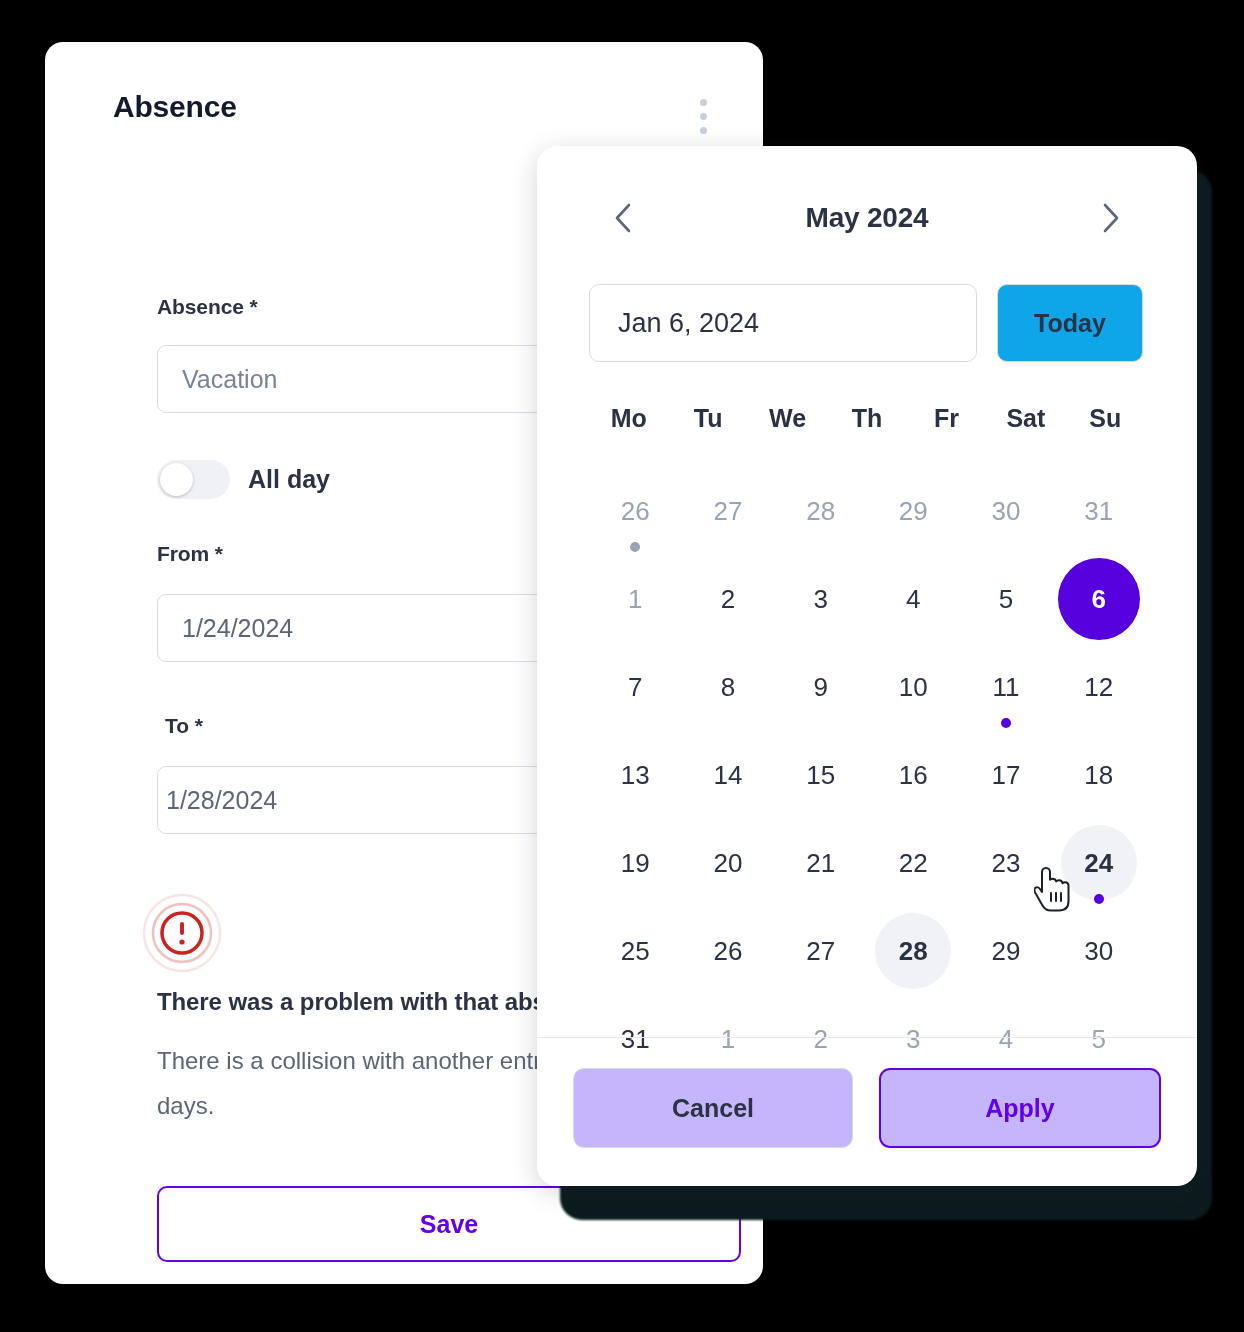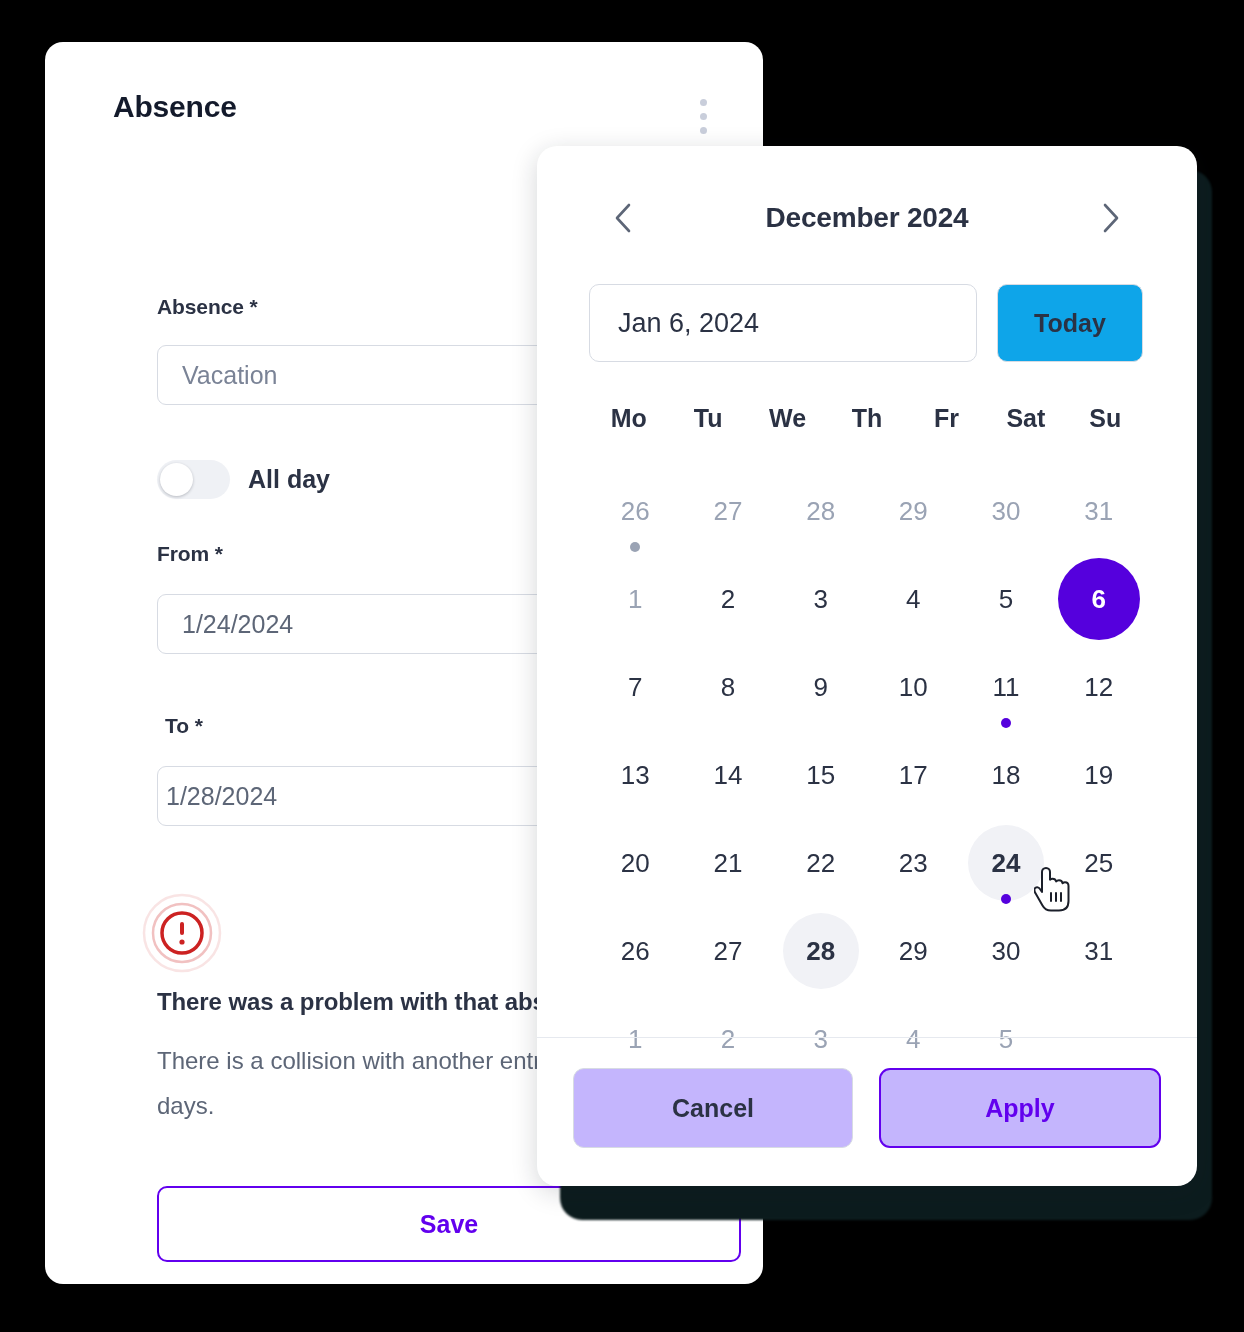--- a/index.html
+++ b/index.html
@@ -60,21 +60,21 @@
   .field-label {
     position: absolute;
     font-size: 21px;
     font-weight: bold;
     color: #2b3244;
     letter-spacing: -0.1px;
   }
   .text-input {
     position: absolute;
     box-sizing: border-box;
-    height: 60px;
+    height: 68px;
     border: 1px solid #d7dbe3;
     border-radius: 9px;
     background: #ffffff;
     display: flex;
     align-items: center;
     padding-left: 24px;
     font-size: 25px;
     color: #7a8396;
     cursor: text;
   }
@@ -415,21 +415,21 @@
 <div id="calendar-shadow"></div>
 
 <div id="calendar-card">
 
   <div id="cal-header">
     <div class="cal-nav" id="cal-prev">
       <svg width="20" height="32" viewBox="0 0 20 32">
         <path d="M16 3 L4 16 L16 29" fill="none" stroke="#5d6677" stroke-width="2.6" stroke-linecap="round" stroke-linejoin="round"></path>
       </svg>
     </div>
-    <div id="cal-month">December 2024</div>
+    <div id="cal-month">May 2024</div>
     <div class="cal-nav" id="cal-next">
       <svg width="20" height="32" viewBox="0 0 20 32">
         <path d="M4 3 L16 16 L4 29" fill="none" stroke="#5d6677" stroke-width="2.6" stroke-linecap="round" stroke-linejoin="round"></path>
       </svg>
     </div>
   </div>
 
   <div id="cal-date-row">
     <div id="cal-date-input">Jan 6, 2024</div>
     <div id="cal-today-btn">Today</div>
@@ -505,20 +505,23 @@
         <div class="day-cell">
           <div class="day-num">13</div>
         </div>
         <div class="day-cell">
           <div class="day-num">14</div>
         </div>
         <div class="day-cell">
           <div class="day-num">15</div>
         </div>
         <div class="day-cell">
+          <div class="day-num">16</div>
+        </div>
+        <div class="day-cell">
           <div class="day-num">17</div>
         </div>
         <div class="day-cell">
           <div class="day-num">18</div>
         </div>
         <div class="day-cell">
           <div class="day-num">19</div>
         </div>
         <div class="day-cell">
           <div class="day-num">20</div>

